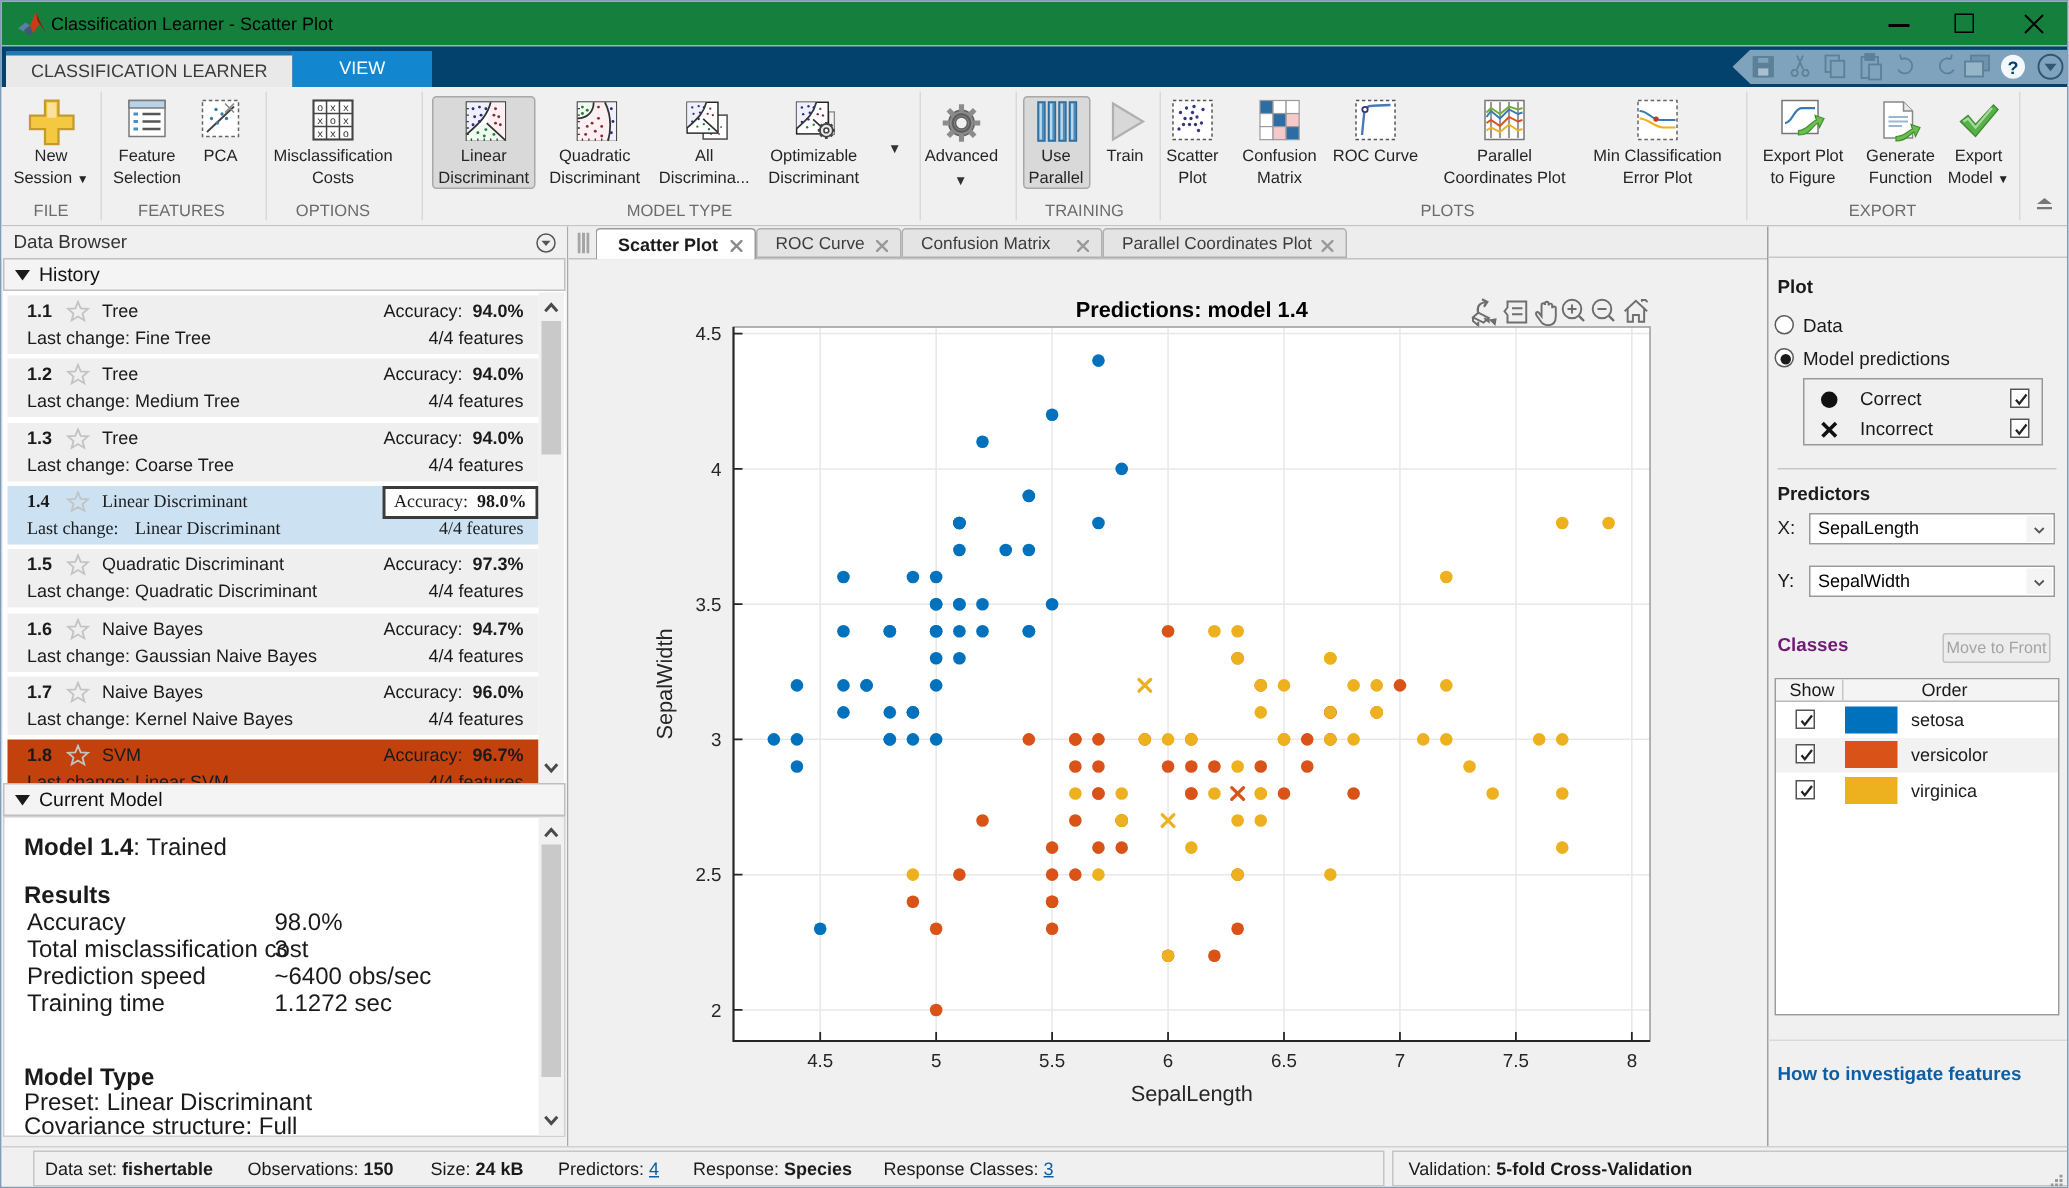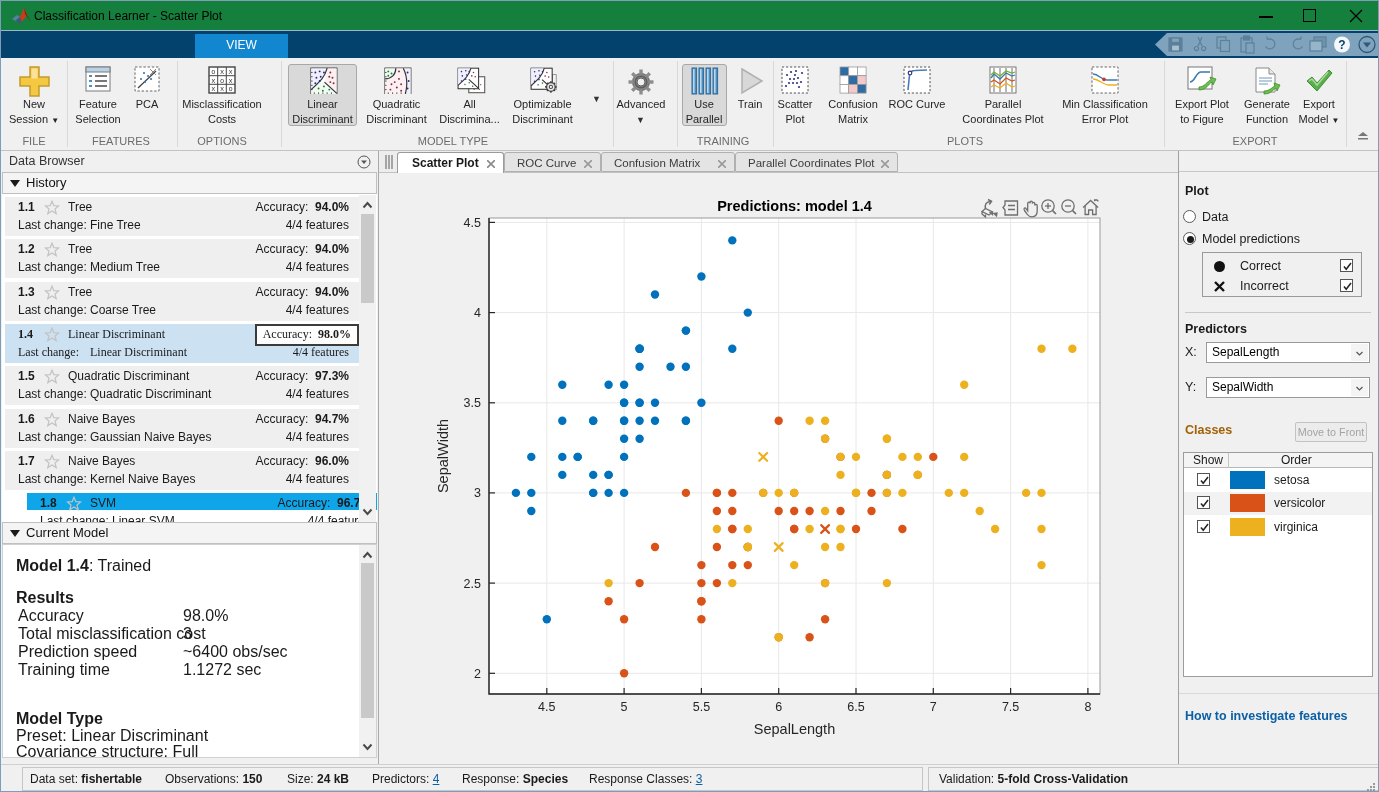--- a/index.html
+++ b/index.html
@@ -30,20 +30,21 @@
  </svg>
  <div class="abs" style="left:33px;top:8px;font-size:12px;color:#000;">Classification Learner - Scatter Plot</div>
  <div class="abs" style="left:1258px;top:15px;width:14px;height:1.5px;background:#000;"></div>
  <div class="abs" style="left:1302px;top:8px;width:13px;height:13px;border:1.2px solid #000;"></div>
  <svg class="abs" style="left:1348px;top:8px;" width="14" height="14" viewBox="0 0 14 14">
       <path d="M1 1 L13 13 M13 1 L1 13" stroke="#000" stroke-width="1.3"></path>
     </svg>
 </div>
 
 <div class="abs" style="left:0;top:30px;width:1377px;height:27px;background:#04426e;">
+ <div class="abs" style="left:3px;top:3px;width:191px;height:24px;background:#e9e9e9;border-top:3px solid #2077b4;text-align:center;font-size:12px;color:#3c3c3c;line-height:20px;">CLASSIFICATION LEARNER</div>
  <div class="abs" style="left:194px;top:3px;width:93px;height:24px;background:#1287cf;text-align:center;font-size:12px;color:#fff;line-height:23px;">VIEW</div>
  <div class="abs" style="left:1154px;top:2px;width:223px;height:23px;background:#7fa3bd;clip-path:polygon(12px 0,100% 0,100% 100%,12px 100%,0 50%);"></div>
  <svg class="abs" style="left:1154px;top:2px;" width="223" height="23" viewBox="0 0 223 23">
   <g stroke="#5d8099" stroke-width="1.2" fill="none">
    <g transform="translate(14,5)">
           <rect x="0" y="0" width="13" height="13" fill="#5d8099"></rect>
           <rect x="2.5" y="0" width="8" height="4.5" fill="#7fa3bd"></rect>
           <rect x="2.5" y="7" width="8" height="6" fill="#a9c0d1"></rect>
         </g>
    <g transform="translate(39,4)">
@@ -464,21 +465,21 @@
               <path class="star" d="M8 1.2 L9.8 5.6 L14.6 5.9 L11 9 L12.2 13.6 L8 11 L3.8 13.6 L5 9 L1.4 5.9 L6.2 5.6 z"></path>
             </svg></span><span class="abs" style="left:50px;">Naive Bayes</span><span class="racc">Accuracy:&nbsp;&nbsp;<b>94.7%</b></span></div>
         <div class="hl2">Last change:<span class="abs" style="left:72px;">Gaussian Naive Bayes</span><span class="racc">4/4 features</span></div>
       </div>
 <div class="hitem" style="top:256.8px;background:#efefef;height:39px;">
     <div class="hl1"><b>1.7</b><span class="abs" style="left:26px;top:0px;"><svg width="16" height="15" viewBox="0 0 16 15">
               <path class="star" d="M8 1.2 L9.8 5.6 L14.6 5.9 L11 9 L12.2 13.6 L8 11 L3.8 13.6 L5 9 L1.4 5.9 L6.2 5.6 z"></path>
             </svg></span><span class="abs" style="left:50px;">Naive Bayes</span><span class="racc">Accuracy:&nbsp;&nbsp;<b>96.0%</b></span></div>
         <div class="hl2">Last change:<span class="abs" style="left:72px;">Kernel Naive Bayes</span><span class="racc">4/4 features</span></div>
       </div>
-<div class="hitem" style="top:299.1px;background:#0ea5e9;height:17px;margin-left:22px;">
+<div class="hitem" style="top:299.1px;background:#c2410c;height:30px;">
     <div class="hl1"><b>1.8</b><span class="abs" style="left:26px;top:0px;"><svg width="16" height="15" viewBox="0 0 16 15">
               <path class="star" d="M8 1.2 L9.8 5.6 L14.6 5.9 L11 9 L12.2 13.6 L8 11 L3.8 13.6 L5 9 L1.4 5.9 L6.2 5.6 z"></path>
             </svg></span><span class="abs" style="left:50px;">SVM</span><span class="racc">Accuracy:&nbsp;&nbsp;<b>96.7%</b></span></div>
         <div class="hl2">Last change:<span class="abs" style="left:72px;">Linear SVM</span><span class="racc">4/4 features</span></div>
       </div>
 </div>
 <div class="abs" style="left:358px;top:44px;width:17px;height:327px;background:#f1f1f1;">
     <svg class="abs" style="left:3px;top:6px;" width="11" height="8">
         <path d="M1.5 6.5 L5.5 2 L9.5 6.5" fill="none" stroke="#4a4a4a" stroke-width="2"></path>
       </svg>
@@ -821,21 +822,21 @@
 <div class="abs" style="left:6px;top:161px;width:186px;height:1px;background:#c8c8c8;"></div>
 <div class="abs" style="left:6px;top:171px;font-size:12.5px;font-weight:bold;color:#1a1a1a;">Predictors</div>
 <div class="abs" style="left:6px;top:194px;font-size:12.5px;color:#1a1a1a;">X:</div>
       <div class="dd" style="left:27px;top:191px;width:164px;">SepalLength<span class="ar"><svg width="17" height="19">
           <path d="M5.5 8 L8.5 11 L11.5 8" fill="none" stroke="#555" stroke-width="1.2"></path>
         </svg></span></div>
 <div class="abs" style="left:6px;top:229px;font-size:12.5px;color:#1a1a1a;">Y:</div>
       <div class="dd" style="left:27px;top:226px;width:164px;">SepalWidth<span class="ar"><svg width="17" height="19">
           <path d="M5.5 8 L8.5 11 L11.5 8" fill="none" stroke="#555" stroke-width="1.2"></path>
         </svg></span></div>
-<div class="abs" style="left:6px;top:272px;font-size:12.5px;font-weight:bold;color:#a16207;">Classes</div>
+<div class="abs" style="left:6px;top:272px;font-size:12.5px;font-weight:bold;color:#701a75;">Classes</div>
 <div class="abs" style="left:116px;top:271px;width:72px;height:20px;background:#ececec;border:1px solid #c2c2c2;border-radius:2px;font-size:10.8px;color:#a3a3a3;text-align:center;line-height:18px;white-space:nowrap;">Move to Front</div>
 <div class="abs" style="left:4px;top:301px;width:190px;height:225px;background:#fff;border:1px solid #9c9c9c;">
       <div class="abs" style="left:0;top:0;width:188px;height:15px;background:#f4f4f4;border-bottom:1px solid #b8b8b8;">
         <div class="abs" style="left:9px;top:0px;font-size:12px;color:#1a1a1a;">Show</div>
         <div class="abs" style="left:44px;top:0;width:1px;height:15px;background:#c5c5c5;"></div>
         <div class="abs" style="left:97px;top:0px;font-size:12px;color:#1a1a1a;">Order</div>
       </div>
 <div class="abs" style="left:0;top:16.0px;width:188px;height:23px;">
           <div class="abs chk" style="left:13px;top:4px;">
           <svg width="11" height="11" viewBox="0 0 11 11">

